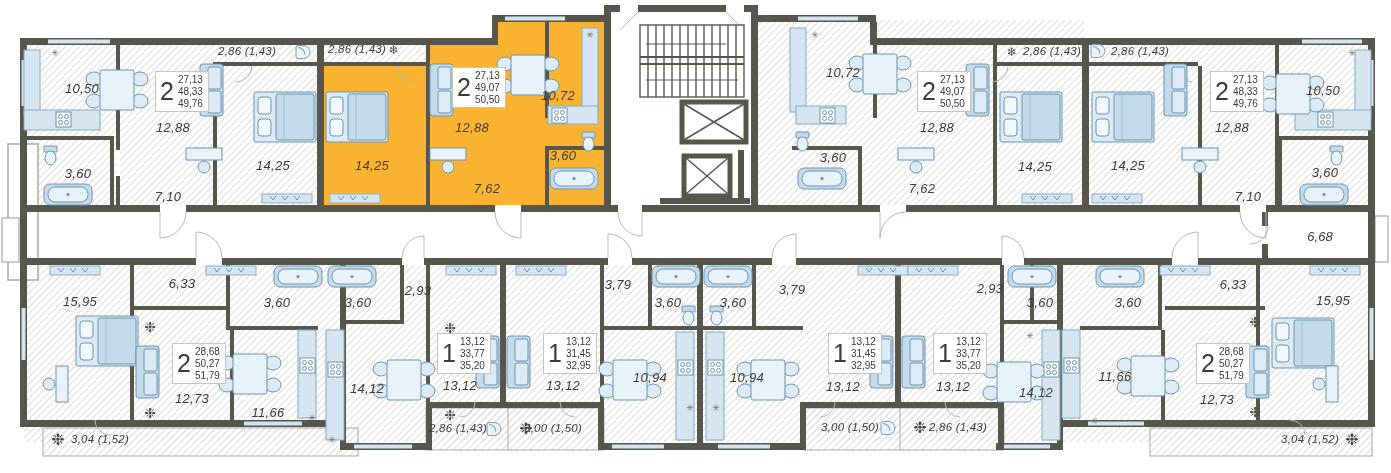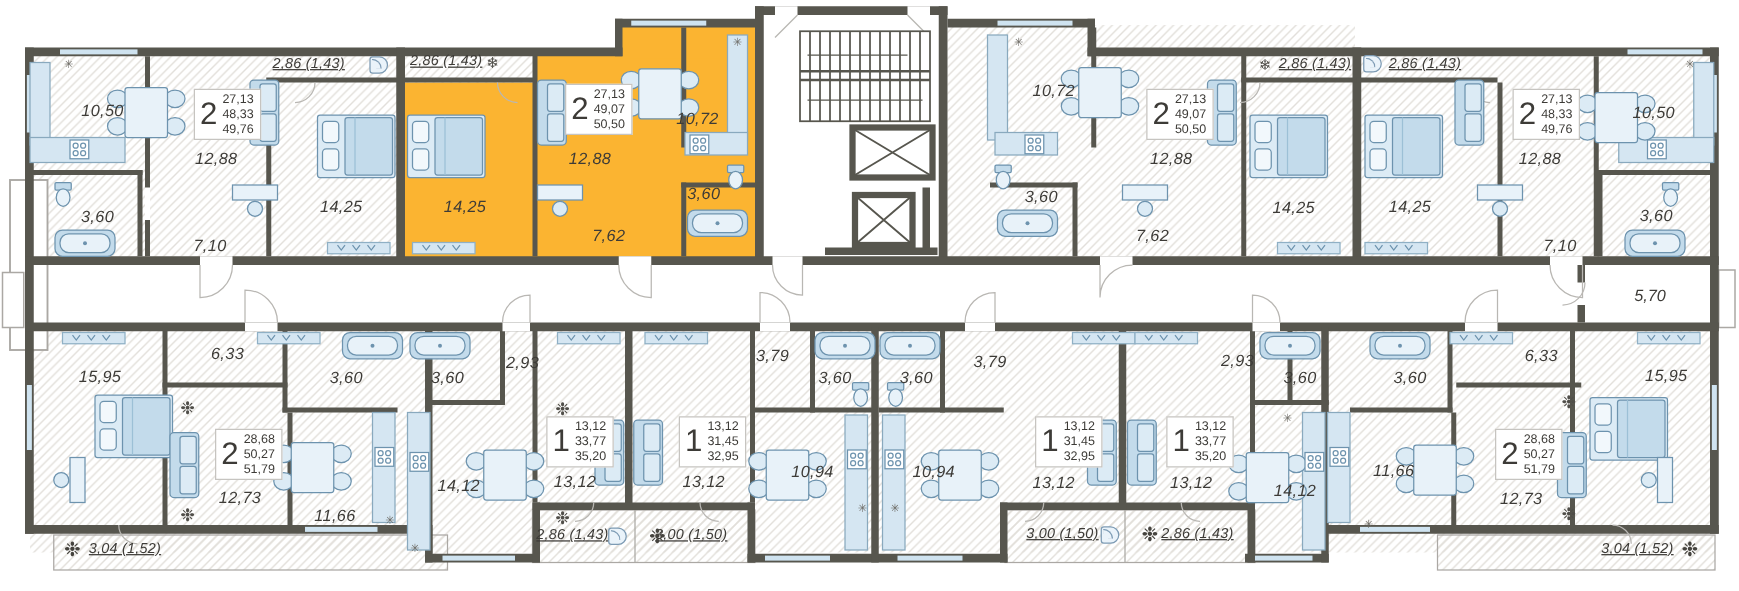--- a/index.html
+++ b/index.html
@@ -3,21 +3,21 @@
 <meta charset="utf-8">
 <style>
   html,body{margin:0;padding:0;background:#fff;}
   .stage{position:relative;width:1391px;height:473px;background:#fff;overflow:hidden;
          font-family:"Liberation Sans",sans-serif;}
   #plan{position:absolute;left:0;top:0;}
   #labels{position:absolute;left:0;top:0;width:1391px;height:473px;pointer-events:none;}
   .room-label{position:absolute;transform:translate(-50%,-50%);
       font:italic 13px/1 "Liberation Sans",sans-serif;color:#3d3b37;letter-spacing:.3px;white-space:nowrap;}
   .balcony-label{position:absolute;transform:translate(-50%,-50%);
-      font:italic 11.5px/1 "Liberation Sans",sans-serif;color:#3d3b37;letter-spacing:.2px;white-space:nowrap;text-decoration:underline;}
+      font:italic 11.5px/1 "Liberation Sans",sans-serif;color:#3d3b37;letter-spacing:.2px;white-space:nowrap;}
   .corridor-label{position:absolute;transform:translate(-50%,-50%);
       font:italic 13px/1 "Liberation Sans",sans-serif;color:#3d3b37;white-space:nowrap;}
   .badge{position:absolute;display:flex;align-items:center;gap:4px;background:#fff;
       border:1px solid #c6c4c0;padding:2px 5px 2px 4px;box-sizing:border-box;}
   .badge-num{font:25px/1 "Liberation Sans",sans-serif;color:#3d3b37;}
   .badge-areas{display:flex;flex-direction:column;font:10px/1.18 "Liberation Sans",sans-serif;color:#3d3b37;}
   .icon-snow{position:absolute;transform:translate(-50%,-50%);font:12px/1 "DejaVu Sans",sans-serif;color:#4e4c47;}
   .icon-cluster{position:absolute;transform:translate(-50%,-50%);font:16px/1 "DejaVu Sans",sans-serif;color:#45433e;}
   .icon-ac{position:absolute;transform:translate(-50%,-50%);width:15px;height:14px;background:#eaf3fa;
       border:1.6px solid #7d9bb4;border-radius:3px 8px 8px 3px;box-sizing:border-box;}
@@ -503,21 +503,21 @@
       <div class="badge" style="left: 1196px; top: 343px;">
         <span class="badge-num">2</span>
         <span class="badge-areas">
           <span>28,68</span>
           <span>50,27</span>
           <span>51,79</span>
         </span>
       </div>
       <span class="balcony-label" style="left: 1310px; top: 440px;">3,04 (1,52)</span>
       <span class="icon-cluster" style="left: 1352px; top: 440px;">❉</span>
-      <span class="corridor-label" style="left: 1320px; top: 236px;">5,70</span>
+      <span class="corridor-label" style="left: 1320px; top: 236px;">6,68</span>
       <span class="plant" style="left: 150px; top: 327px;">❉</span>
       <span class="plant" style="left: 150px; top: 413px;">❉</span>
       <span class="plant" style="left: 450px; top: 328px;">❉</span>
       <span class="plant" style="left: 450px; top: 415px;">❉</span>
       <span class="plant" style="left: 1255px; top: 322px;">❉</span>
       <span class="plant" style="left: 1255px; top: 412px;">❉</span>
       <span class="vent" style="left: 55px; top: 53px;">✳</span>
       <span class="vent" style="left: 590px; top: 35px;">✳</span>
       <span class="vent" style="left: 815px; top: 35px;">✳</span>
       <span class="vent" style="left: 1352px; top: 53px;">✳</span>

